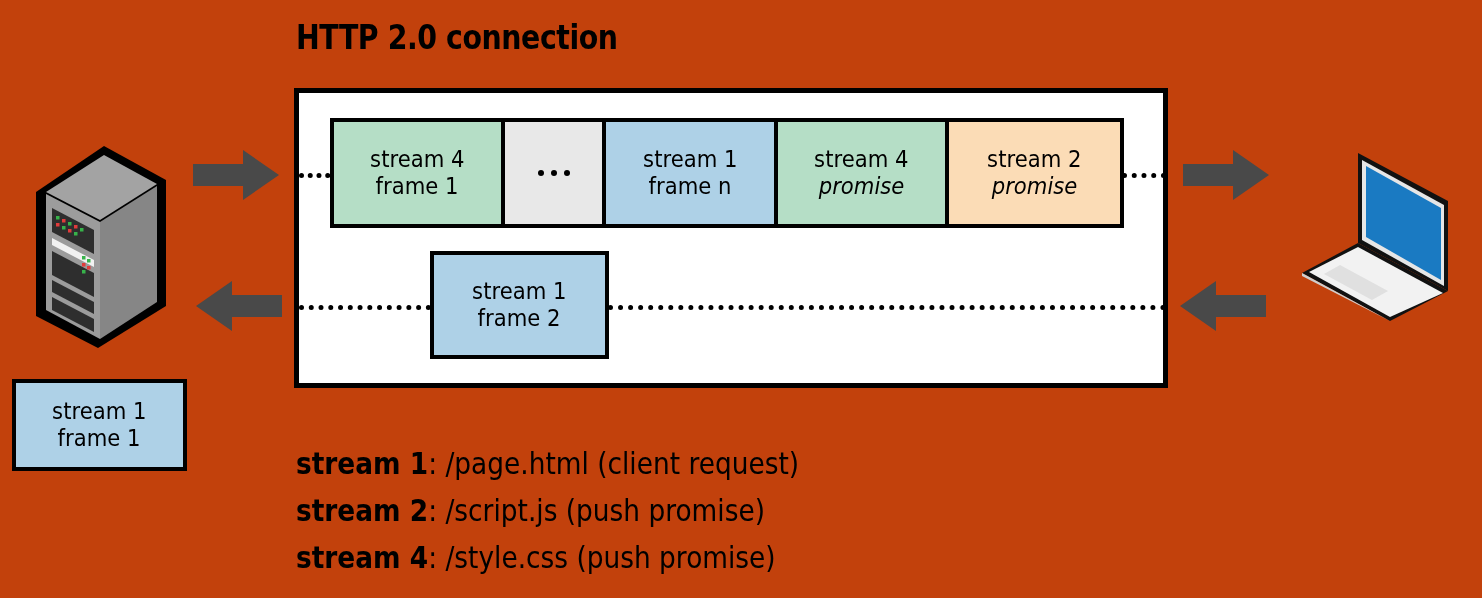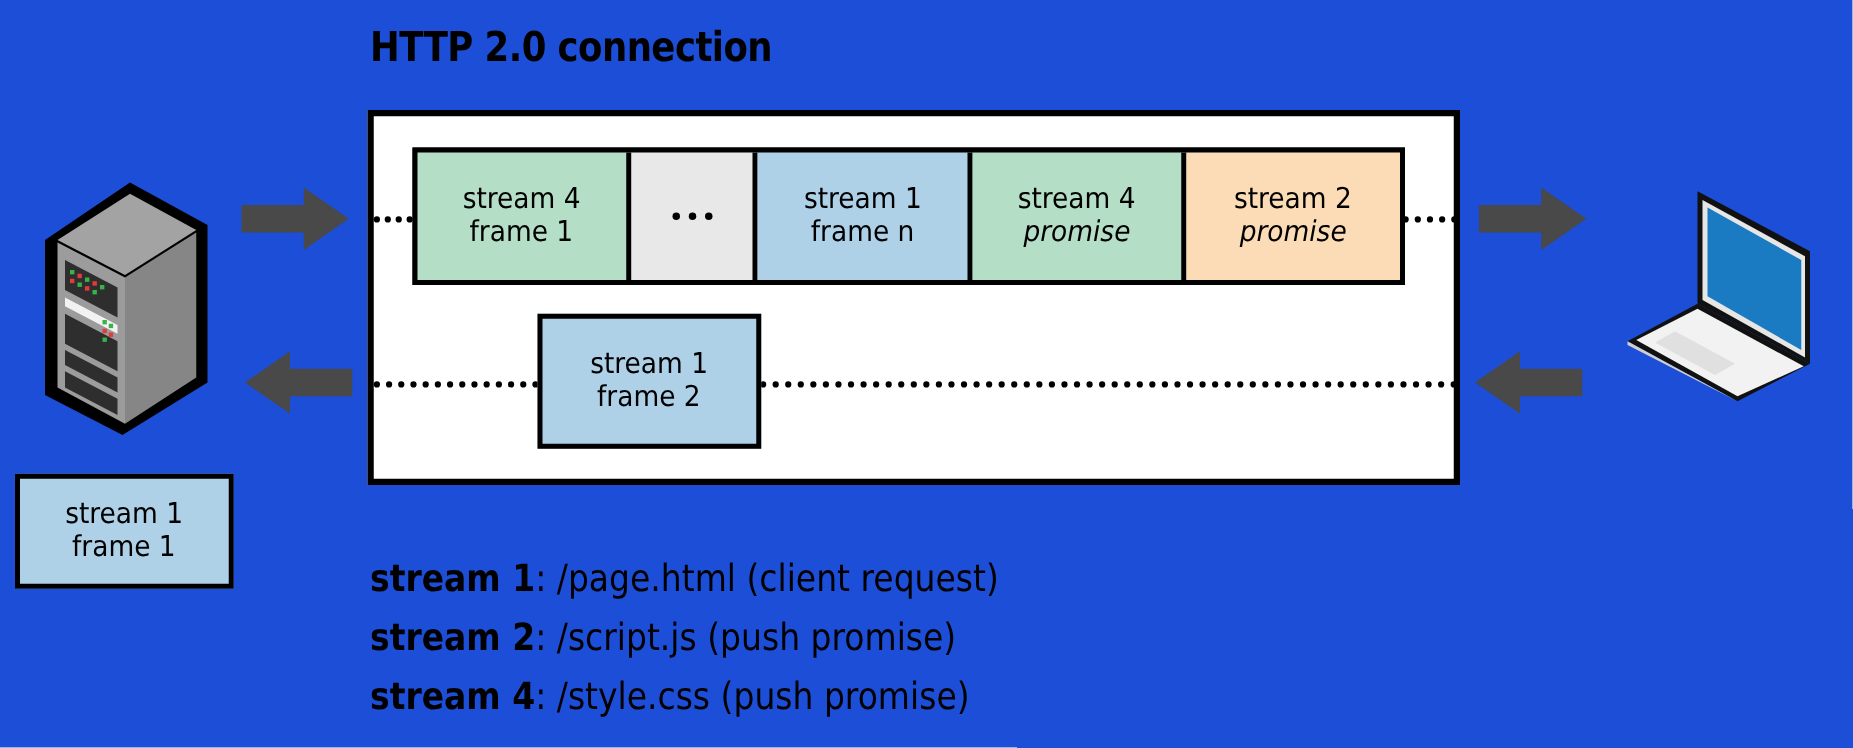--- a/index.html
+++ b/index.html
@@ -7,21 +7,21 @@
     padding: 0;
     background: #ffffff;
   }
   body {
     font-family: "Liberation Sans", sans-serif;
   }
   #canvas {
     position: relative;
     width: 1482px;
     height: 598px;
-    background: #1d4ed8;
+    background: #c2410c;
     overflow: hidden;
   }
   
   #diagram-title {
     position: absolute;
     left: 296px;
     top: 18px;
     font-family: "DejaVu Sans", sans-serif;
     font-size: 33px;
     font-weight: bold;

